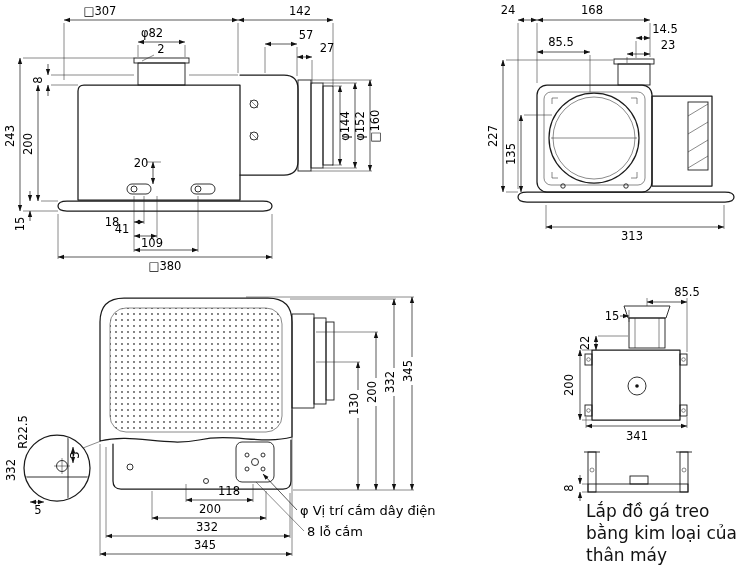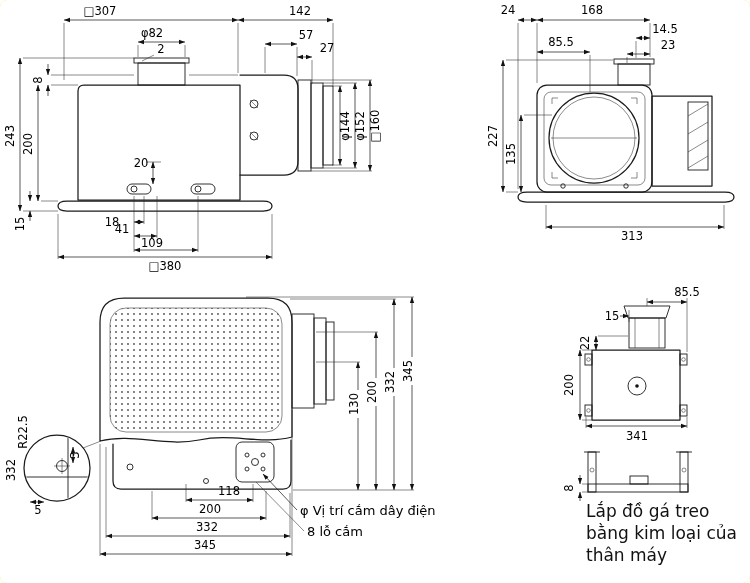--- a/index.html
+++ b/index.html
@@ -1,17 +1,17 @@
 <!DOCTYPE html>
 <html><head>
 <meta charset="utf-8">
 <style>
   html,body { margin:0; padding:0; background:#ffffff; }
   .canvas { position:relative; width:750px; height:583px; background:#fde047;
-            font-family:"DejaVu Sans","Liberation Sans",sans-serif; overflow:hidden;border-radius:7px; }
+            font-family:"DejaVu Sans","Liberation Sans",sans-serif; overflow:hidden; }
   svg { display:block; }
   svg text { font-family:"DejaVu Sans","Liberation Sans",sans-serif; fill:#000; }
   .t    { font-size:11.5px; text-anchor:middle; }
   .note { font-size:13px;  text-anchor:start; }
   .cap  { font-size:17px;  text-anchor:start; fill:#111; }
   .ol  { stroke:#1b1b1b; stroke-width:1.25; fill:none; stroke-linejoin:round; stroke-linecap:round; }
   .tl  { stroke:#1b1b1b; stroke-width:0.9;  fill:none; }
   .ext { stroke:#2a2a2a; stroke-width:0.55; fill:none; }
   .dm  { stroke:#111;    stroke-width:0.7;  fill:none; }
 </style>

